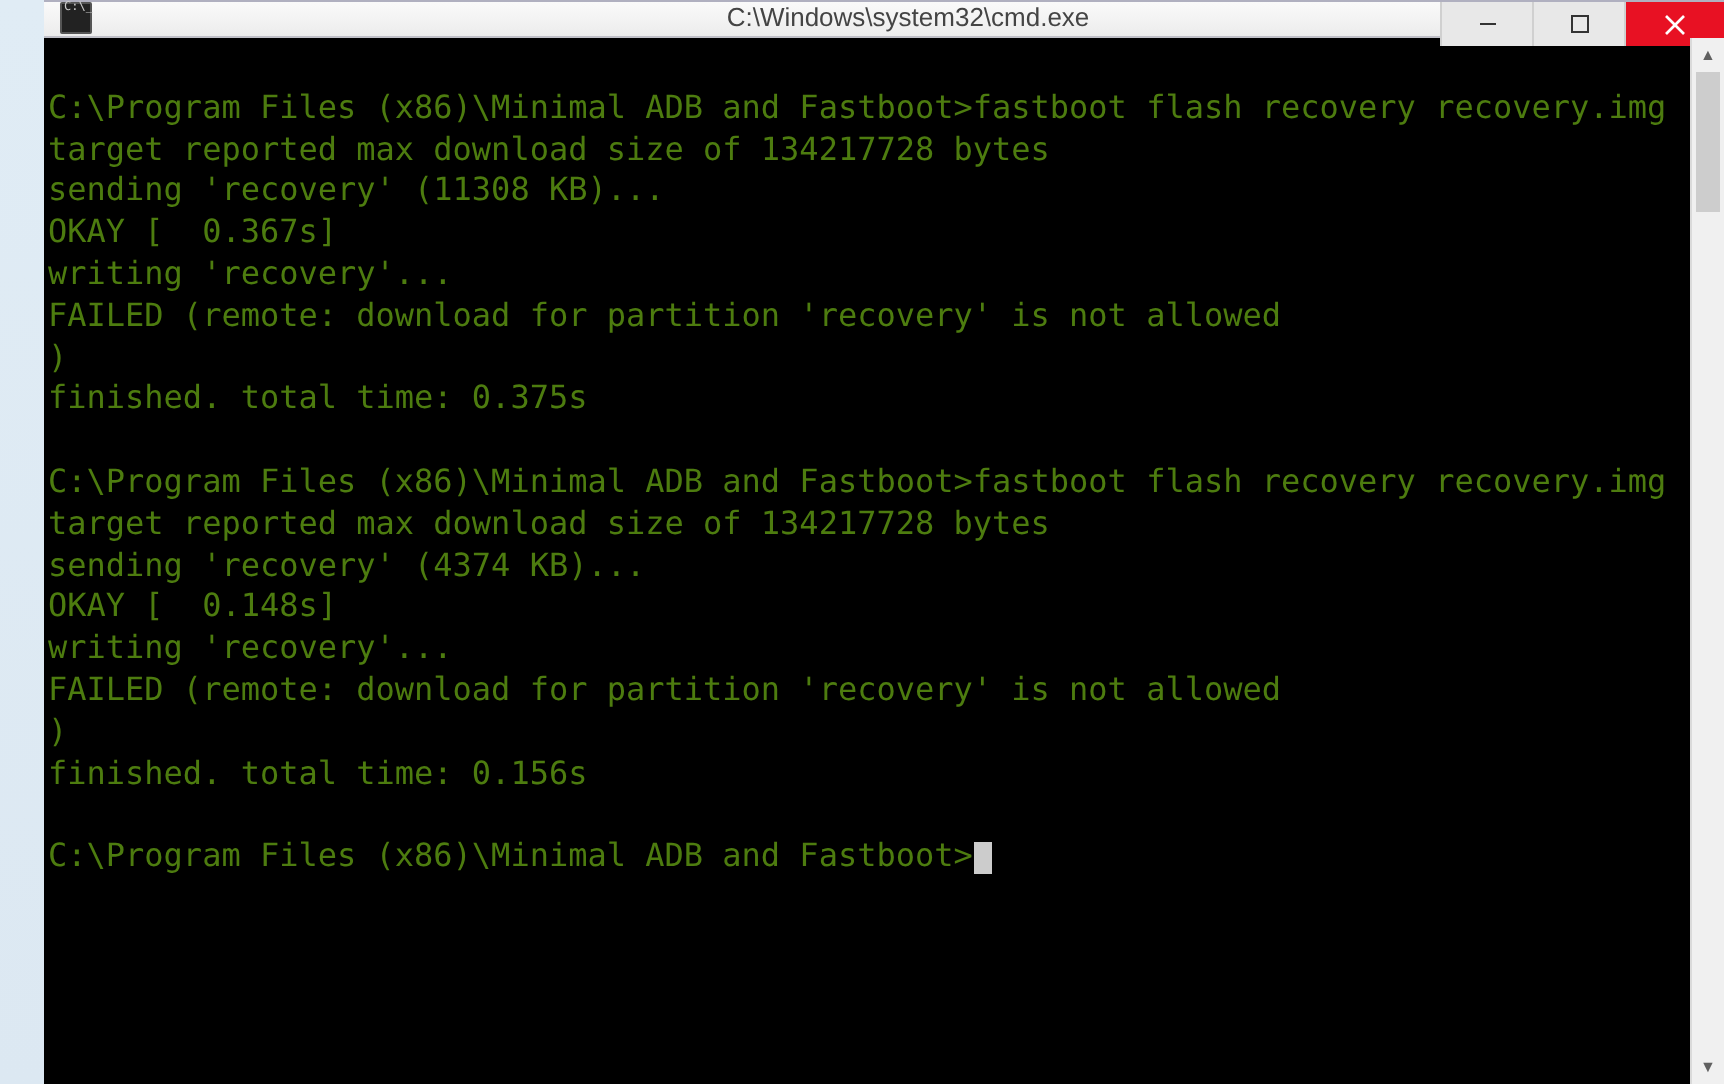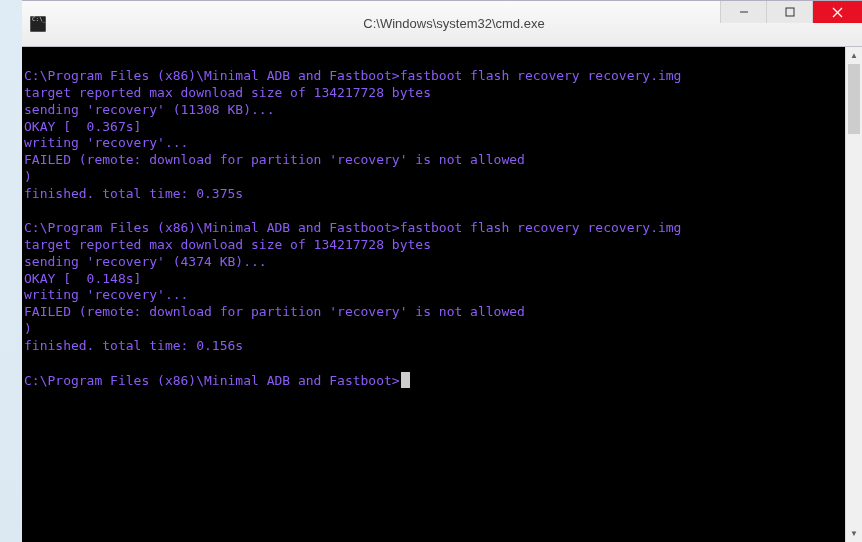--- a/index.html
+++ b/index.html
@@ -25,24 +25,23 @@
     left: 22px;
     top: 0;
     width: 840px;
     height: 542px;
     background: #f0f0f0;
     display: flex;
     flex-direction: column;
     border-top: 1px solid #b0b0c0;
   }
   .titlebar {
-    height: 46px;
+    height: 18px;
     background: linear-gradient(to bottom, #fafafa, #ececec);
     display: flex;
-    align-items: center;
     position: relative;
     border-bottom: 1px solid #c0c0c8;
   }
   .titlebar-icon {
     width: 16px;
     height: 16px;
     margin-left: 8px;
     background: #222;
     border: 1px solid #555;
     border-radius: 1px;
@@ -90,23 +89,23 @@
   }
   .win-btn svg { display: block; }
   .terminal-area {
     flex: 1;
     display: flex;
     background: #000;
   }
   .terminal {
     flex: 1;
     background: #000;
-    color: #8b5cf6;
+    color: #4d7c0f;
     font-family: "Lucida Console", "Consolas", monospace;
-    font-size: 13px;
+    font-size: 16px;
     line-height: 1.3;
     padding: 4px 0 4px 2px;
     white-space: pre;
     overflow: hidden;
   }
   .terminal .line { white-space: pre-wrap; word-break: break-all; }
   .scrollbar {
     width: 17px;
     background: #f0f0f0;
     position: relative;

